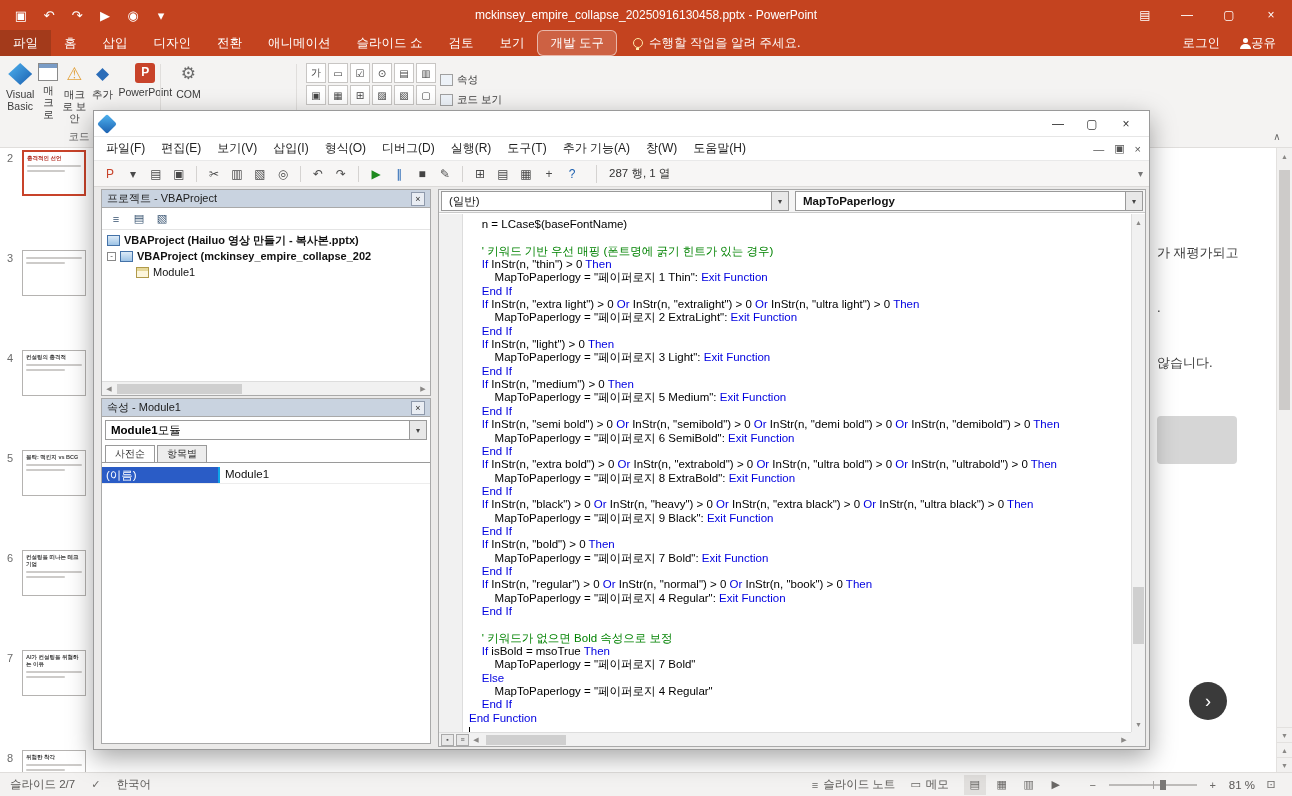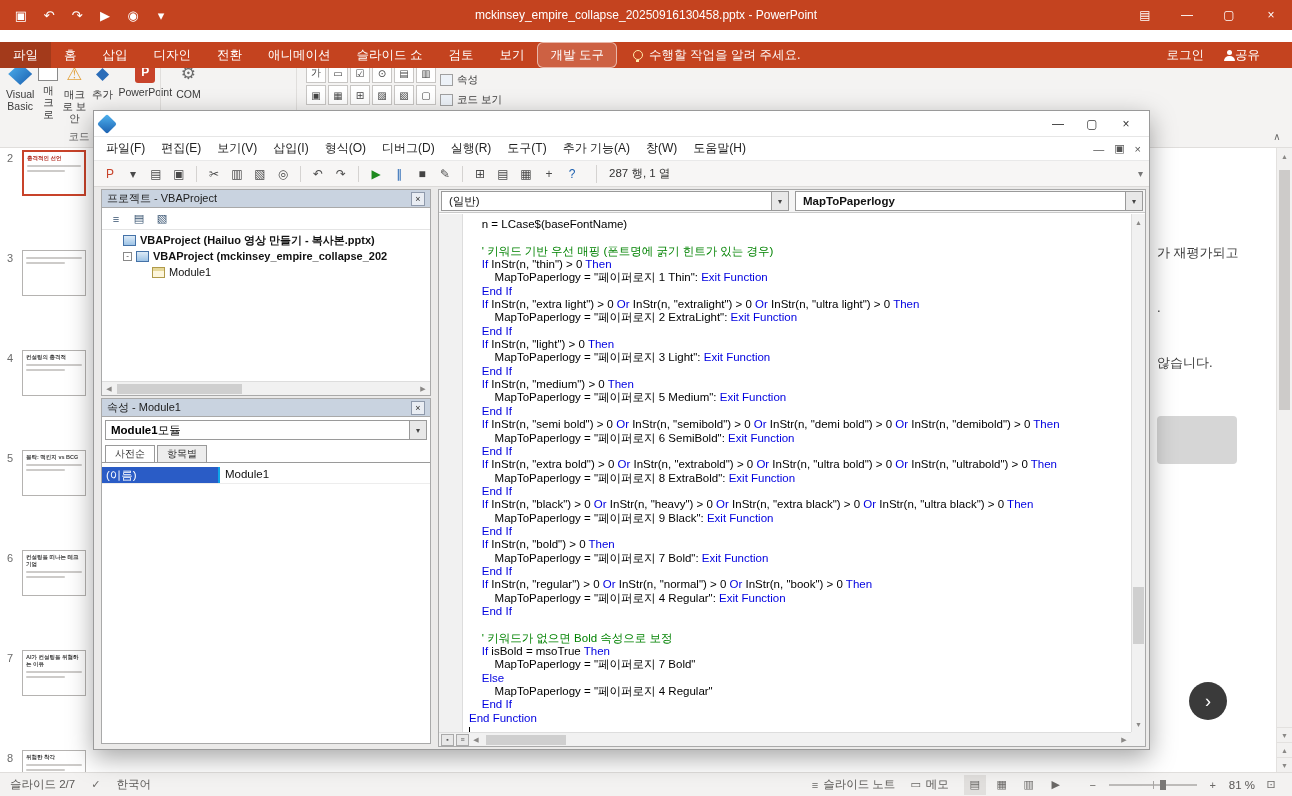--- a/index.html
+++ b/index.html
@@ -8,28 +8,28 @@
 
   
   .titlebar{position:absolute;left:0;top:0;right:0;height:30px;background:#C4431F;color:#fff;display:flex;align-items:center;z-index:5;}
   .qat{display:flex;align-items:center;gap:2px;padding-left:8px;}
   .qbtn{width:26px;height:26px;display:flex;align-items:center;justify-content:center;font-size:13px;color:#fff;}
   .apptitle{position:absolute;left:50%;transform:translateX(-50%);font-size:12px;white-space:nowrap;}
   .winctrls{margin-left:auto;display:flex;align-items:stretch;height:30px;}
   .wbtn{width:42px;display:flex;align-items:center;justify-content:center;font-size:12px;color:#fff;}
 
   
-  .tabrow{position:absolute;left:0;top:30px;right:0;height:26px;background:#C4431F;display:flex;align-items:stretch;color:#fff;font-size:12.5px;z-index:5;margin-top:12px;}
+  .tabrow{position:absolute;left:0;top:30px;right:0;height:26px;background:#C4431F;display:flex;align-items:stretch;color:#fff;font-size:12.5px;z-index:5;}
   .tab{padding:0 13px;display:flex;align-items:center;white-space:nowrap;}
   .tab.file{background:#A33A1B;}
   .tab.active{background:rgba(255,255,255,.16);box-shadow:inset 0 0 0 1px rgba(255,255,255,.55);border-radius:6px;}
   .tellme{display:flex;align-items:center;gap:6px;margin-left:16px;color:rgba(255,255,255,.95);}
   .bulb{width:10px;height:10px;border:1.5px solid #FFE9A8;border-radius:50%;position:relative;}
   .bulb::after{content:"";position:absolute;left:2.5px;top:9px;width:3px;height:2px;background:#FFE9A8;}
-  .tabrow-right{margin-left:auto;display:flex;align-items:center;gap:20px;padding-right:32px;}
+  .tabrow-right{margin-left:auto;display:flex;align-items:center;gap:20px;padding-right:16px;}
   .share-wrap{display:flex;align-items:center;}
   .person{width:11px;height:11px;position:relative;}
   .person::before{content:"";position:absolute;left:3px;top:0;width:5px;height:5px;border-radius:50%;background:#fff;}
   .person::after{content:"";position:absolute;left:0;top:6px;width:11px;height:5px;border-radius:5px 5px 0 0;background:#fff;}
 
   
   .ribbon{position:absolute;left:0;top:56px;right:0;height:92px;background:#F4F3F2;border-bottom:1px solid #E0DEDC;z-index:1;}
   .rgroup{position:absolute;top:3px;bottom:20px;display:flex;align-items:flex-start;gap:4px;padding:2px 6px;}
   .glabel{position:absolute;bottom:3px;left:0;right:0;text-align:center;font-size:10.5px;color:#6A6A6A;}
   .gsep{position:absolute;top:8px;bottom:8px;width:1px;background:#E0DEDC;}
@@ -99,21 +99,21 @@
   .linecol{font-size:11.5px;color:#333;margin-left:14px;white-space:nowrap;border-left:1px solid #D5D3D1;padding-left:12px;height:18px;display:flex;align-items:center;}
   .tb-overflow{margin-left:auto;font-size:10px;color:#777;}
   .vba-body{position:absolute;left:0;top:76px;right:0;bottom:0;}
 
   .panel-head{height:18px;background:#C9D3E0;display:flex;align-items:center;font-size:11px;padding:0 5px;color:#222;border-bottom:1px solid #A9A9A9;}
   .phx{margin-left:auto;width:14px;height:14px;border:1px solid #8F9AAC;background:#E9EDF3;display:flex;align-items:center;justify-content:center;font-size:9px;color:#333;}
 
   .proj{position:absolute;left:7px;top:2px;width:330px;height:207px;background:#fff;border:1px solid #A9A9A9;}
   .proj-tools{height:22px;display:flex;align-items:center;gap:5px;padding:0 5px;border-bottom:1px solid #E4E4E4;}
   .ptool{width:18px;height:16px;display:flex;align-items:center;justify-content:center;font-size:11px;color:#34506E;}
-  .tree{position:absolute;top:42px;bottom:14px;left:0;right:0;overflow:hidden;font-size:11px;color:#111;padding-left:16px;}
+  .tree{position:absolute;top:42px;bottom:14px;left:0;right:0;overflow:hidden;font-size:11px;color:#111;}
   .trow{display:flex;align-items:center;height:16px;padding-left:5px;gap:4px;white-space:nowrap;}
   .trow.bold .tlabel{font-weight:bold;}
   .trow.child{padding-left:34px;}
   .expander{width:9px;height:9px;border:1px solid #888;background:#fff;display:flex;align-items:center;justify-content:center;font-size:8px;line-height:1;color:#333;flex:none;}
   .nodeicon{width:13px;height:11px;flex:none;}
   .project-node-icon{background:linear-gradient(#DDEBF7,#9DC3E6);border:1px solid #4472A8;}
   .module-node-icon{background:#FDF6DC;border:1px solid #B09A4A;box-shadow:inset 0 3px 0 #E6D89A;}
   .proj-hscroll{position:absolute;left:0;right:0;bottom:0;height:14px;background:#F1F1F1;border-top:1px solid #DDD;display:flex;align-items:center;}
   .harrow{width:14px;height:14px;display:flex;align-items:center;justify-content:center;font-size:7px;color:#8A8886;}
   .hthumb{height:10px;background:#CFCFCF;width:38%;margin:0 1px;}

